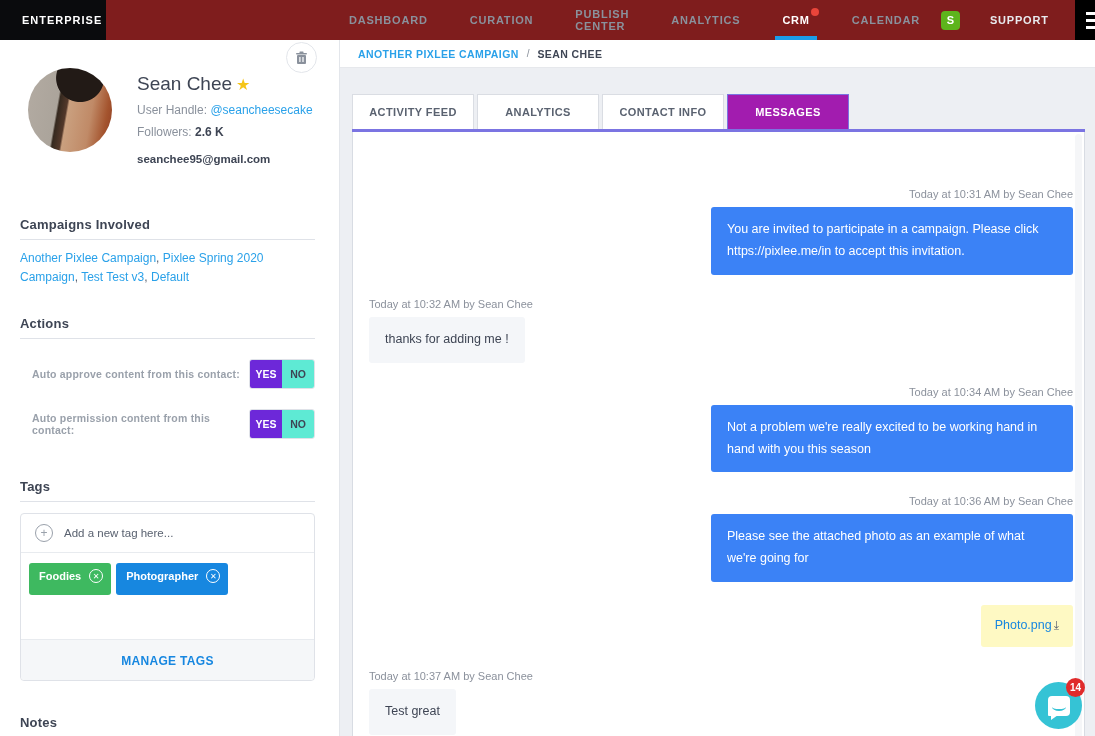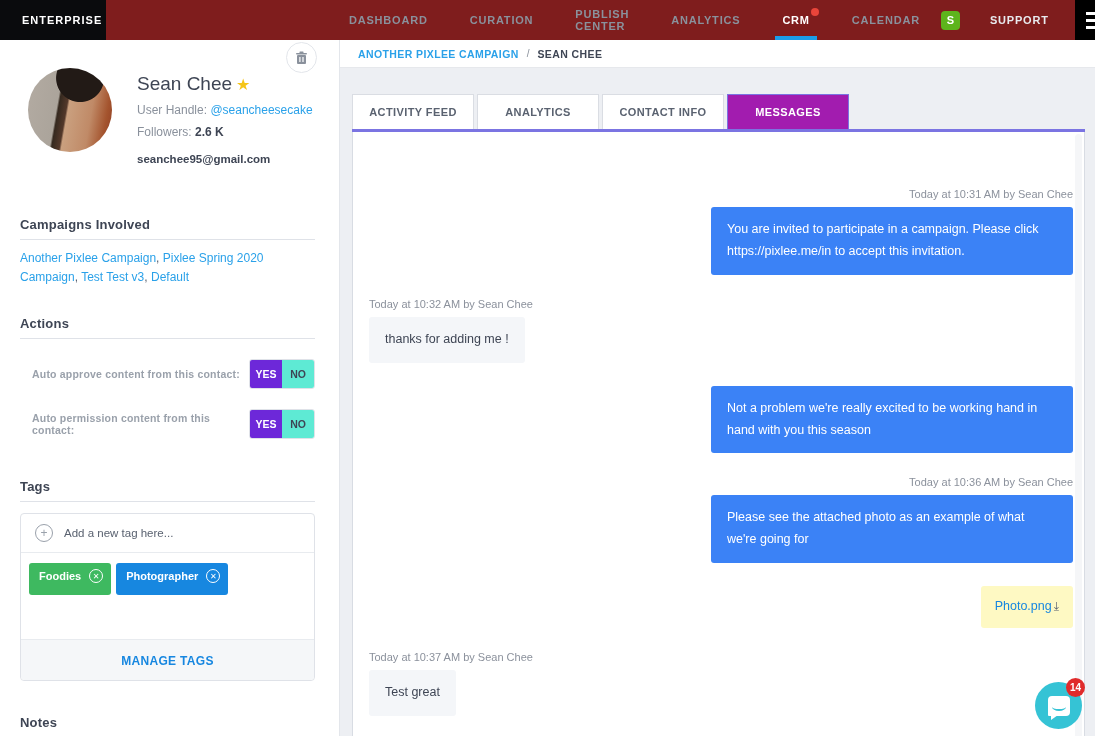--- a/index.html
+++ b/index.html
@@ -225,21 +225,21 @@
           <div class="tab">CONTACT INFO</div>
           <div class="tab active">MESSAGES</div>
         </div>
       <div class="purple-rule"></div>
 
       <div class="panel">
         <div class="thread" id="thread">
           <div class="scroll-track"></div>
         <div class="msg-group right"><div class="msg-time">Today at 10:31 AM by Sean Chee</div><div class="bubble sent">You are invited to participate in a campaign. Please click https://pixlee.me/in to accept this invitation.</div></div>
             <div class="msg-group left"><div class="msg-time">Today at 10:32 AM by Sean Chee</div><div class="bubble received">thanks for adding me !</div></div>
-            <div class="msg-group right"><div class="bubble sent">Not a problem we're really excited to be working hand in hand with you this season</div></div>
+            <div class="msg-group right"><div class="msg-time">Today at 10:34 AM by Sean Chee</div><div class="bubble sent">Not a problem we're really excited to be working hand in hand with you this season</div></div>
             <div class="msg-group right"><div class="msg-time">Today at 10:36 AM by Sean Chee</div><div class="bubble sent">Please see the attached photo as an example of what we're going for</div></div>
             <div class="msg-group right"><div class="bubble attachment">Photo.png<span class="dl-icon">⤓</span></div></div>
             <div class="msg-group left"><div class="msg-time">Today at 10:37 AM by Sean Chee</div><div class="bubble received">Test great</div></div>
           </div>
 
       </div>
     </div>
   </main>
 </div>
 

